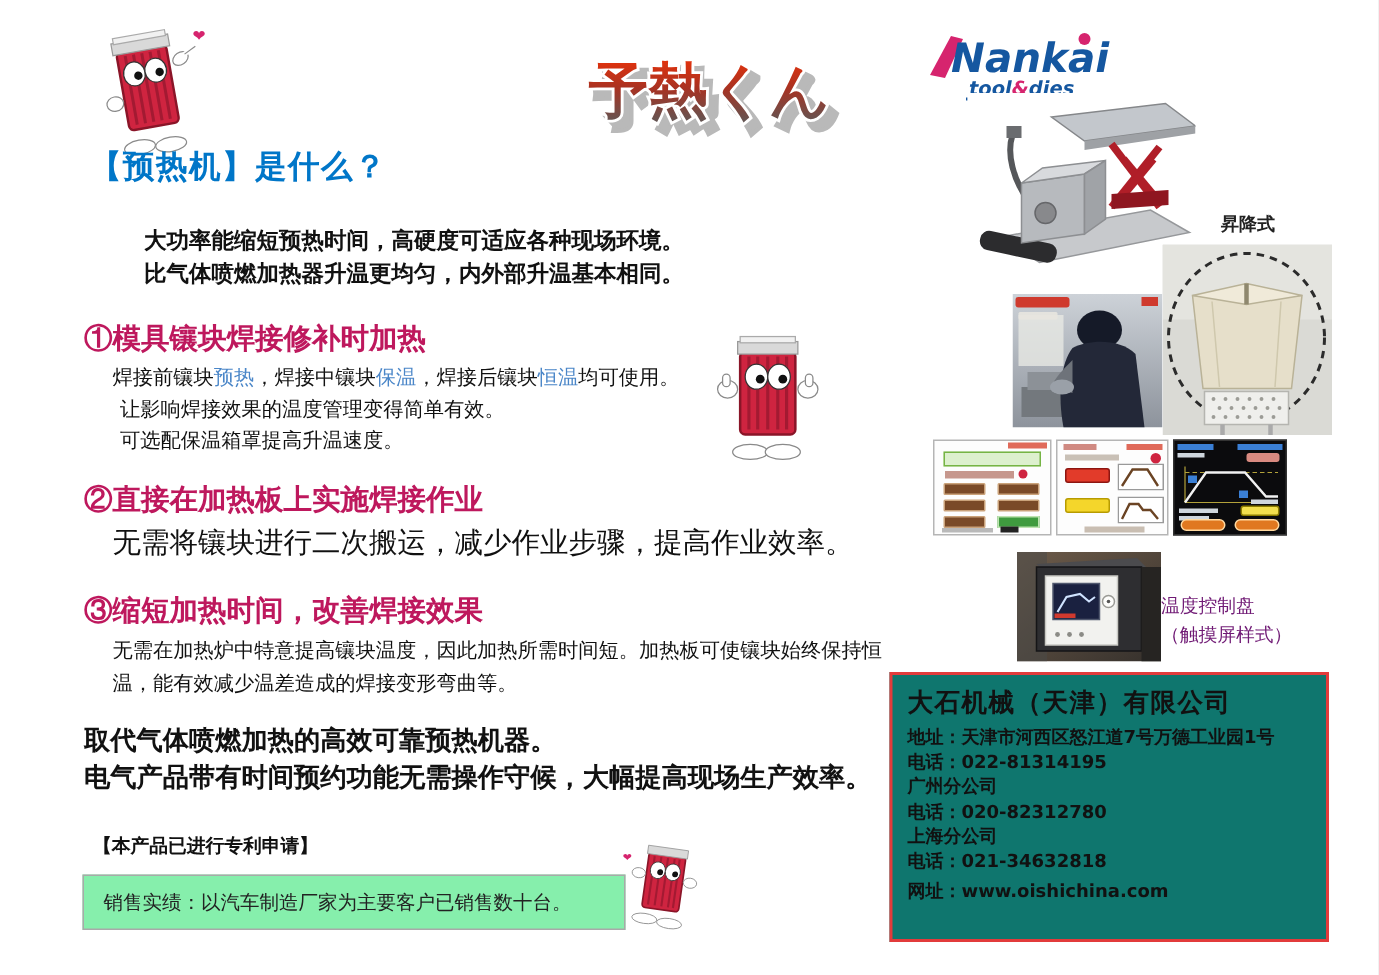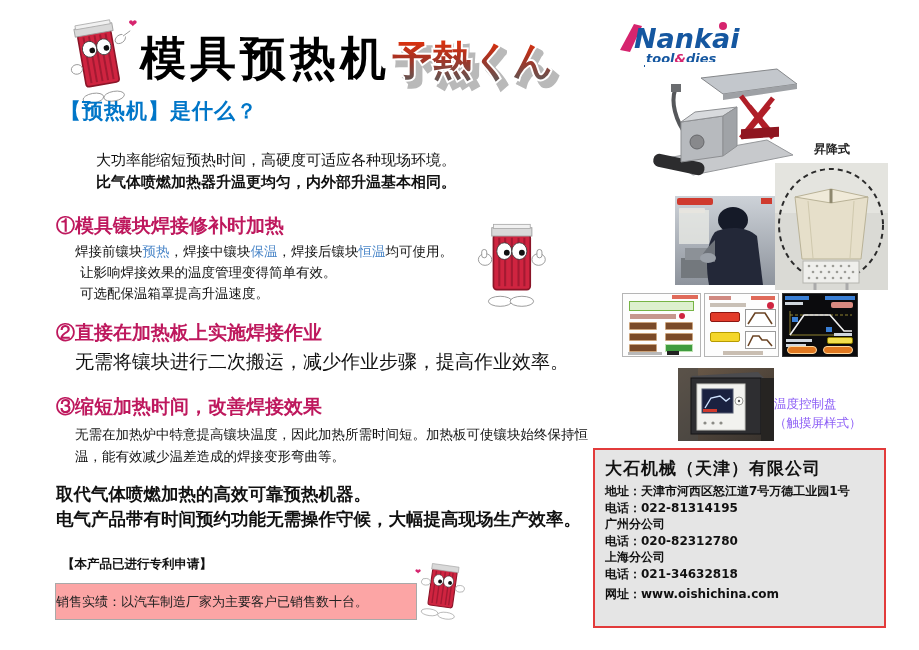--- a/index.html
+++ b/index.html
@@ -12,64 +12,64 @@
   }
   .abs { position:absolute; }
 
   
   .title { left:140px; top:28px; font-size:46px; font-weight:bold; letter-spacing:4px; color:#000; }
   .nankai-box { left:610px; top:16px; }
 
   
   .intro-heading { left:60px; top:97px; font-size:21px; font-weight:bold; color:#0076c8; letter-spacing:1px; }
   .intro-l1 { left:64px; top:129px; font-size:15px; font-weight:bold; }
-  .intro-l2 { left:96px; top:151px; font-size:15px; font-weight:normal; }
+  .intro-l2 { left:96px; top:151px; font-size:15px; font-weight:bold; }
   .intro-l3 { left:96px; top:173px; font-size:15px; font-weight:bold; }
 
   .sec-heading { font-size:19px; font-weight:bold; color:#be185d; }
   .s1-head { left:56px; top:213px; }
   .s1-l1 { left:75px; top:243px; font-size:13.5px; }
   .s1-l2 { left:80px; top:264px; font-size:13.5px; }
   .s1-l3 { left:80px; top:285px; font-size:13.5px; }
   .blue-word { color:#4a86c8; }
 
   .s2-head { left:56px; top:320px; }
   .s2-l1 { left:75px; top:349px; font-size:19px; }
 
   .s3-head { left:56px; top:394px; }
   .s3-body { left:75px; top:423px; width:528px; font-size:13.5px; line-height:22px; }
 
   .highlight { left:56px; top:482px; font-size:17.5px; font-weight:bold; line-height:25px; }
 
   .patent-note { left:62px; top:556px; font-size:12.5px; font-weight:bold; }
   .sales-box {
     left:55px; top:583px; width:362px; height:37px;
-    border:1px solid #a9a9a9; display:flex; align-items:center; 
-    font-size:13px; color:#222; background:#fca5a5;
+    border:1px solid #a9a9a9; display:flex; align-items:center; padding-left:13px;
+    font-size:13px; color:#222; background:#86efac;
   }
 
   
   .photo { background:#fff; }
   .lift-label { left:797px; top:141px; font-size:12px; font-weight:bold; color:#222;margin-left:17px; }
-  .ctrl-caption { left:774px; top:394px; font-size:12.5px; line-height:19px; color:#8b5cf6; }
+  .ctrl-caption { left:774px; top:394px; font-size:12.5px; line-height:19px; color:#701a75; }
 
   
   .panel { position:absolute; top:293px; height:64px; }
   .panel-light { background:#fdfdfd; border:1px solid #b5b5b5; }
   .panel-dark  { background:#0b0b0d; border:1px solid #333; }
   .panel .el { position:absolute; }
 
   .btn-brown { background:#7a4a28; border:1px solid #caa27a; border-radius:1px; }
   .btn-green { background:#3f9b3f; border:1px solid #bde3b0; }
   .chip { border-radius:2px; }
 
   
   .company-box {
     left:593px; top:448px; width:293px; height:180px;
-    border:2px solid #e23b3b; background:#e5e5e5; padding:7px 10px;
+    border:2px solid #e23b3b; background:#0f766e; padding:7px 10px;
     font-family:"DejaVu Sans","Liberation Sans",sans-serif;
   }
   .company-name { font-size:17px; font-weight:bold; margin-bottom:3px; letter-spacing:1px; }
   .company-line { font-size:12px; font-weight:bold; line-height:16.5px; }
   .company-web { margin-top:4px; }
 </style>
 </head>
 <body>
 
 <div class="page">
@@ -93,21 +93,20 @@
       <circle cx="45" cy="42" r="3.5" fill="#111"></circle>
         <circle cx="63" cy="42" r="3.5" fill="#111"></circle>
       <ellipse cx="22" cy="62" rx="7" ry="6" fill="#fff" stroke="#8a8a8a"></ellipse>
       <ellipse cx="82" cy="34" rx="7" ry="5" fill="#fff" stroke="#8a8a8a" transform="rotate(-25 82 34)"></ellipse>
       <line x1="86" y1="31" x2="96" y2="26" stroke="#fff" stroke-width="4" stroke-linecap="round"></line>
       <line x1="86" y1="31" x2="96" y2="26" stroke="#8a8a8a" stroke-width="1"></line>
     </g>
     <text x="88" y="14" font-size="13" fill="#d6246e">❤</text>
   </svg>
 
-  <div class="abs title">模具预热机</div>
 
   <svg class="abs" style="left:383px; top:24px;" width="180" height="70" viewBox="0 0 190 72">
     <defs>
       <linearGradient id="yg" x1="0" y1="0" x2="0" y2="1">
         <stop offset="0" stop-color="#e8320a"></stop>
         <stop offset="0.45" stop-color="#a83222"></stop>
         <stop offset="1" stop-color="#5a5a5a"></stop>
       </linearGradient>
     </defs>
     <text x="98" y="55" text-anchor="middle" font-family="DejaVu Sans, sans-serif" font-weight="bold" font-size="42" fill="#b9b9b9" stroke="#b9b9b9" stroke-width="6" paint-order="stroke" transform="translate(3,3)">予熱くん</text>

